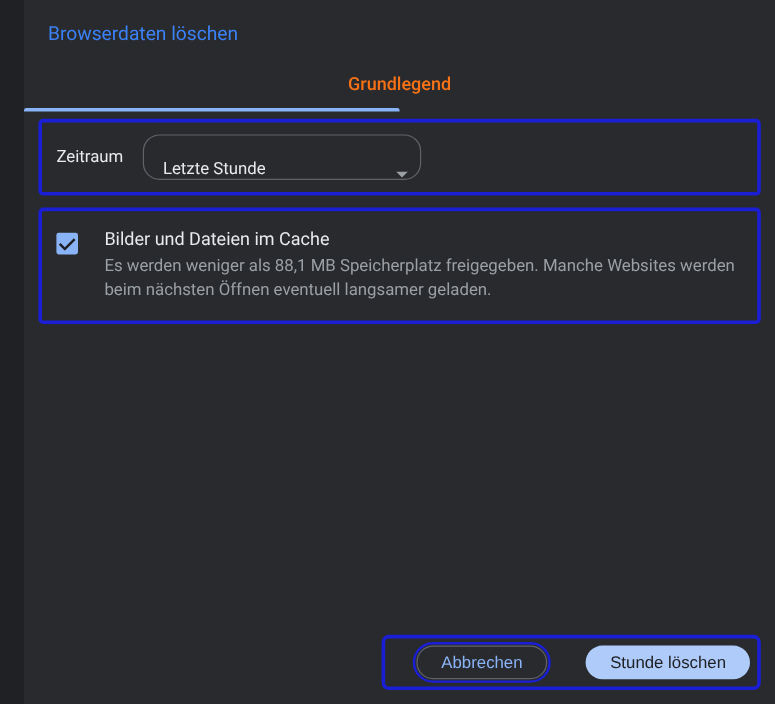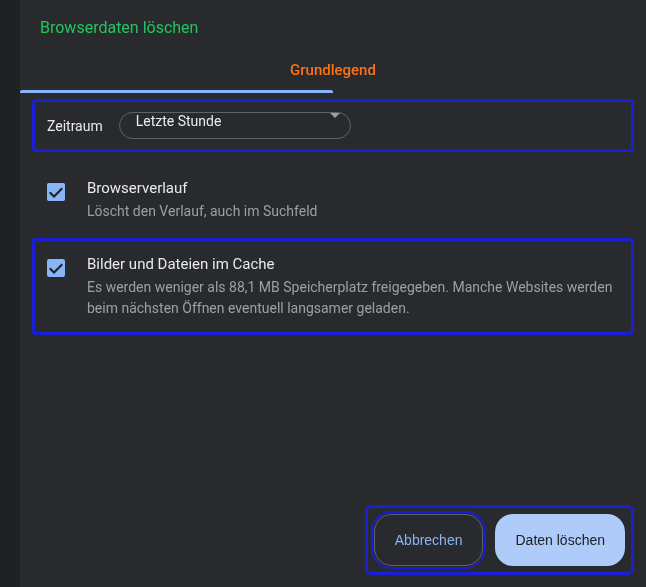--- a/index.html
+++ b/index.html
@@ -14,21 +14,21 @@
   }
   .dialog {
     background: #292a2d;
     width: 626px;
     height: 587px;
     margin-left: 20px;
     position: relative;
   }
   .title {
     font-size: 16px;
-    color: #22c55e;
+    color: #3b82f6;
     padding: 18px 20px 12px 20px;
   }
   .tabs {
     display: flex;
     position: relative;
   }
   .tab {
     flex: 1;
     text-align: center;
     padding: 12px 0 14px 0;
@@ -60,24 +60,24 @@
     border: 3px solid #1a1fd6;
     border-radius: 4px;
     margin: 6px 4px 10px 4px;
   }
   .time-label {
     font-size: 14px;
     color: #e8eaed;
   }
   .select {
     display: flex;
-    align-items: flex-start;
+    align-items: flex-end;
     justify-content: space-between;
     width: 232px;
-    height: 27px;
+    height: 38px;
     border: 1px solid #5f6368;
     border-radius: 14px;
     padding: 0 10px 0 16px;
     cursor: pointer;
   }
   .select span {
     font-size: 14px;
     color: #e8eaed;
   }
   .select svg { fill: #9aa0a6; }
@@ -120,29 +120,30 @@
     bottom: 12px;
     right: 12px;
     display: flex;
     gap: 12px;
     align-items: center;
     border: 3px solid #1a1fd6;
     border-radius: 6px;
     padding: 6px 6px;
   }
   .btn {
-    height: 52px;
+    height: 28px;
     padding: 0 20px;
     border-radius: 18px;
     font-size: 14px;
     cursor: pointer;
     display: flex;
     align-items: center;
     justify-content: center;
     border: none;
+    margin-left: 20px;
   }
   .btn-cancel {
     background: transparent;
     border: 1px solid #5f6368;
     color: #8ab4f8;
     outline: 2px solid #1a1fd6;
     outline-offset: 1px;
   }
   .btn-primary {
     background: #aecbfa;
@@ -166,44 +167,33 @@
       <div class="time-label">Zeitraum</div>
       <div class="select">
         <span>Letzte Stunde</span>
         <svg width="10" height="6" viewBox="0 0 10 6">
             <path d="M0 0l5 5 5-5z"></path>
           </svg>
       </div>
     </div>
 
     <div class="opts">
-      <div class="opt">
-        <div class="cb">
-          <svg width="14" height="12" viewBox="0 0 14 12">
-              <path d="M5 9L1.5 5.5 0 7l5 5 9-9-1.5-1.5z"></path>
-            </svg>
-        </div>
-        <div class="opt-body">
-          <div class="opt-title">Browserverlauf</div>
-          <div class="opt-desc">Löscht den Verlauf, auch im Suchfeld</div>
-        </div>
-      </div>
 
 
       <div class="opt hl">
         <div class="cb">
           <svg width="14" height="12" viewBox="0 0 14 12">
               <path d="M5 9L1.5 5.5 0 7l5 5 9-9-1.5-1.5z"></path>
             </svg>
         </div>
         <div class="opt-body">
           <div class="opt-title">Bilder und Dateien im Cache</div>
           <div class="opt-desc">Es werden weniger als 88,1 MB Speicherplatz freigegeben. Manche Websites werden beim nächsten Öffnen eventuell langsamer geladen.</div>
         </div>
       </div>
     </div>
   </div>
 
   <div class="footer">
     <button class="btn btn-cancel">Abbrechen</button>
-    <button class="btn btn-primary">Daten löschen</button>
+    <button class="btn btn-primary">Stunde löschen</button>
   </div>
 </div>
 
 </body></html>

